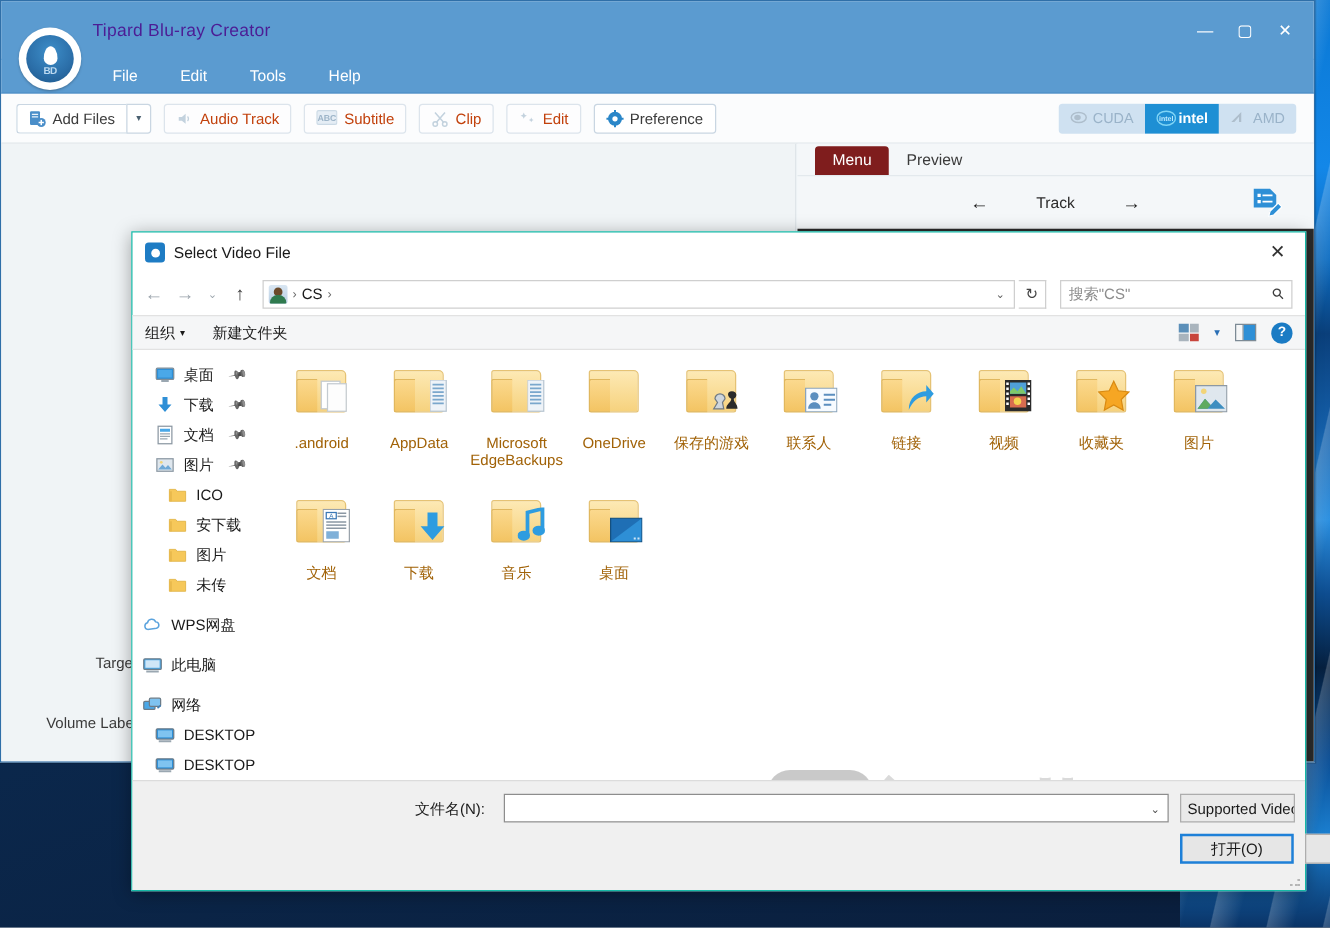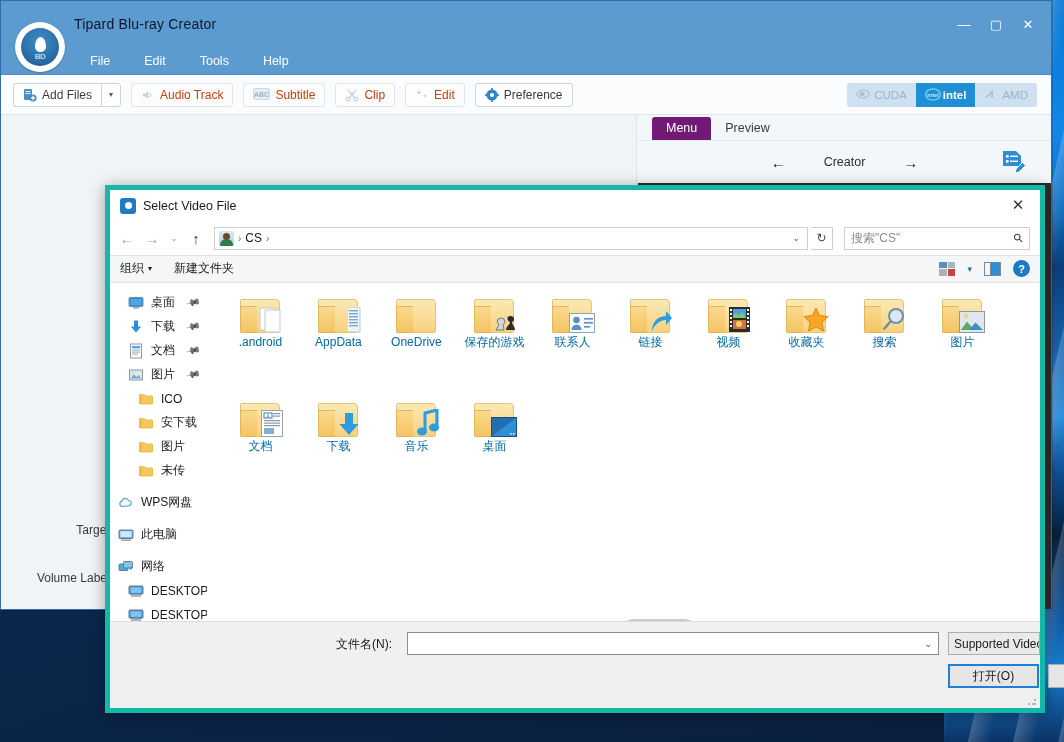--- a/index.html
+++ b/index.html
@@ -42,21 +42,21 @@
     position:absolute; left:0; top:0; width:1052px; height:610px;
     background:#f2f5f7;
     border:1px solid #2f6fa8;
     box-shadow:0 0 0 1px rgba(0,0,0,.15);
   }
   #titlebar{
     height:47px; background:#5b9bd0; position:relative;
     border-bottom:1px solid #5b9bd0;
   }
   #titlebar .apptitle{
-    position:absolute; left:73px; top:15px; color:#0f172a; font-size:14px;
+    position:absolute; left:73px; top:15px; color:#4c1d95; font-size:14px;
     letter-spacing:.2px;
   }
   #logo{
     position:absolute; left:14px; top:21px; width:50px; height:50px;
     border-radius:50%; background:#ffffff; z-index:5;
     box-shadow:0 1px 2px rgba(0,0,0,.25);
     display:flex; align-items:center; justify-content:center;text-decoration:underline;
   }
   #logo .inner{
     width:38px;height:38px;border-radius:50%;
@@ -116,33 +116,33 @@
     border-right:1px solid #dfe5e9;
   }
   #targetrow{ position:absolute; left:0; top:408px; width:112px; text-align:right;
               font-size:12px; color:#3a3a3a; }
   #volrow{ position:absolute; left:0; top:456px; width:112px; text-align:right;
            font-size:12px; color:#3a3a3a; }
 
   #rightpane{ position:absolute; left:637px; top:0; right:0; bottom:0; background:#f4f7f9; }
   #tabs{ height:25px; display:flex; align-items:flex-end; padding-left:14px; background:#f4f7f9; }
   .tab{ font-size:12.5px; padding:4px 14px 5px; color:#3b3b3b; }
-  .tab.active{ background:#701a75; color:#fff; border-radius:3px 3px 0 0; }
+  .tab.active{ background:#7f1d1d; color:#fff; border-radius:3px 3px 0 0; }
   #navrow{ height:43px; background:#f4f7f9; display:flex; align-items:center;
            border-top:1px solid #e3e9ed; position:relative; }
   #navrow .arr{ font-size:15px; color:#1a1a1a; }
   #navrow .memwrap{ display:flex;align-items:center;gap:38px; margin:0 auto; }
   #navrow .memlabel{ font-size:12.5px; color:#2b2b2b; }
   #navrow .editicon{ position:absolute; right:25px; top:8px; }
   #preview{ position:absolute; left:0; top:68px; right:0; bottom:0; background:#2b2b2b; }
 
   
   #dlg{
     position:absolute; left:105px; top:185px; width:940px; height:528px;
-    background:#ffffff; border:5px solid #14b8a6;
+    background:#ffffff; border:1px solid #14b8a6;
     box-shadow:0 2px 14px rgba(0,0,0,.35);
     display:flex; flex-direction:column;
   }
   #dlgtitle{ height:32px; position:relative; display:flex; align-items:center; padding-left:10px; }
   #dlgtitle .dicon{ width:16px;height:16px;background:#1e7cc4;border-radius:3px;
     display:flex;align-items:center;justify-content:center;margin-right:7px; }
   #dlgtitle .dicon i{ width:7px;height:7px;border-radius:50%;background:#fff;display:block; }
   #dlgtitle .t{ font-size:12.5px; color:#1a1a1a; }
   #dlgclose{ position:absolute; right:0; top:0; width:44px; height:30px;
              display:flex;align-items:center;justify-content:center; color:#333; font-size:15px; }
@@ -203,22 +203,22 @@
   #treescroll{ position:absolute; left:118px; top:0; width:17px; bottom:0; background:#f0f0f0;
                border-left:1px solid #e4e4e4; }
   #treescroll .arrw{ height:17px; display:flex;align-items:center;justify-content:center;
                      font-size:9px;color:#5a5a5a; }
   #treescroll .thumb{ position:absolute; left:1px; right:1px; top:50px; height:286px; background:#cdcdcd; }
 
   #filelist{ flex:1 1 auto; background:#fff; position:relative; padding:12px 0 0 14px; overflow:hidden; }
   .grid{ display:flex; flex-wrap:wrap; }
   .fitem{ width:78px; height:104px; display:flex; flex-direction:column; align-items:center;
           padding-top:4px; }
-  .fitem .lbl{ font-size:12px; color:#0369a1; text-align:center; line-height:14px;
-               margin-top:0; width:76px; word-wrap:break-word; }
+  .fitem .lbl{ font-size:12px; color:#a16207; text-align:center; line-height:14px;
+               margin-top:15px; width:76px; word-wrap:break-word; }
 
   
   .folder{ width:44px; height:36px; position:relative; }
   .folder .back{ position:absolute; left:2px; top:0; width:40px; height:34px;
      background:linear-gradient(180deg,#fde9b4,#f6d27e); border-radius:2px 4px 2px 2px;
      border:1px solid #e5c274; }
   .folder .front{ position:absolute; left:2px; top:7px; width:17px; height:27px;
      background:linear-gradient(180deg,#fbd98e,#f3c463); border-radius:2px 0 0 2px;
      border:1px solid #e0b75e; border-right:none; }
   .folder .glyph{ position:absolute; right:-1px; bottom:-1px; }
@@ -406,21 +406,21 @@
     </div>
 
     <div id="rightpane">
       <div id="tabs">
         <div class="tab active">Menu</div>
         <div class="tab">Preview</div>
       </div>
       <div id="navrow">
         <div class="memwrap">
           <div class="arr">←</div>
-          <div class="memlabel">Creator</div>
+          <div class="memlabel">Track</div>
           <div class="arr">→</div>
         </div>
         <div class="editicon">
           <svg width="26" height="26" viewBox="0 0 26 26">
             <path d="M3 2h13l5 5v10H3z" fill="#2e8fd6"></path>
             <rect x="6" y="6" width="2.6" height="2.6" fill="#fff"></rect>
             <rect x="10" y="6.6" width="8" height="1.4" fill="#fff"></rect>
             <rect x="6" y="11" width="2.6" height="2.6" fill="#fff"></rect>
             <rect x="10" y="11.6" width="8" height="1.4" fill="#fff"></rect>
             <path d="M16 20l6.5-6.5 3 3L19 23l-4 1z" fill="#2e8fd6" stroke="#fff" stroke-width="1"></path>
@@ -623,20 +623,38 @@
                     <rect x="2" y="6" width="9" height="1.4"></rect>
                     <rect x="2" y="9" width="9" height="1.4"></rect>
                     <rect x="2" y="12" width="9" height="1.4"></rect>
                     <rect x="2" y="15" width="9" height="1.4"></rect>
                     <rect x="2" y="18" width="9" height="1.4"></rect>
                   </g>
                 </svg></div>
               <div class="front"></div>
             </div>
             <div class="lbl">AppData</div>
+          </div>
+          <div class="fitem">
+            <div class="folder">
+              <div class="back"></div>
+              <div class="glyph"><svg width="14" height="26" viewBox="0 0 14 26">
+                  <rect x="0" y="0" width="13" height="25" fill="#eef3f8" stroke="#b9c6d2"></rect>
+                  <g fill="#7aa7cc">
+                    <rect x="2" y="3" width="9" height="1.4"></rect>
+                    <rect x="2" y="6" width="9" height="1.4"></rect>
+                    <rect x="2" y="9" width="9" height="1.4"></rect>
+                    <rect x="2" y="12" width="9" height="1.4"></rect>
+                    <rect x="2" y="15" width="9" height="1.4"></rect>
+                    <rect x="2" y="18" width="9" height="1.4"></rect>
+                  </g>
+                </svg></div>
+              <div class="front"></div>
+            </div>
+            <div class="lbl">Microsoft EdgeBackups</div>
           </div>
           <div class="fitem">
             <div class="folder">
               <div class="back"></div>
               <div class="front"></div>
             </div>
             <div class="lbl">OneDrive</div>
           </div>
           <div class="fitem">
             <div class="folder">
@@ -708,31 +726,20 @@
               <div class="glyph"><svg width="26" height="26" viewBox="0 0 26 26">
                   <path d="M13 1l3.6 7.6 8.4 1-6 6 1.5 8.4L13 20l-7.5 4 1.5-8.4-6-6 8.4-1z" fill="#f6a623" stroke="#d98a12"></path>
                 </svg></div>
               <div class="front"></div>
             </div>
             <div class="lbl">收藏夹</div>
           </div>
           <div class="fitem">
             <div class="folder">
               <div class="back"></div>
-              <div class="glyph"><svg width="26" height="26" viewBox="0 0 26 26">
-                  <circle cx="15" cy="9" r="7" fill="#dbe9f5" stroke="#6f8fa8" stroke-width="2"></circle>
-                  <path d="M10 14L2.5 22.5" stroke="#6f8fa8" stroke-width="2.5"></path>
-                </svg></div>
-              <div class="front"></div>
-            </div>
-            <div class="lbl">搜索</div>
-          </div>
-          <div class="fitem">
-            <div class="folder">
-              <div class="back"></div>
               <div class="glyph"><svg width="26" height="22" viewBox="0 0 26 22">
                   <rect x="0.5" y="0.5" width="25" height="21" fill="#dfe7ee" stroke="#8c98a3"></rect>
                   <path d="M2 19l6-8 4.5 5 4-4.5L24 19z" fill="#3e8ec0"></path>
                   <path d="M2 19l6-8 4.5 5L10 19z" fill="#5faa5f"></path>
                   <circle cx="7" cy="5" r="2.2" fill="#f2d478"></circle>
                 </svg></div>
               <div class="front"></div>
             </div>
             <div class="lbl">图片</div>
           </div>

